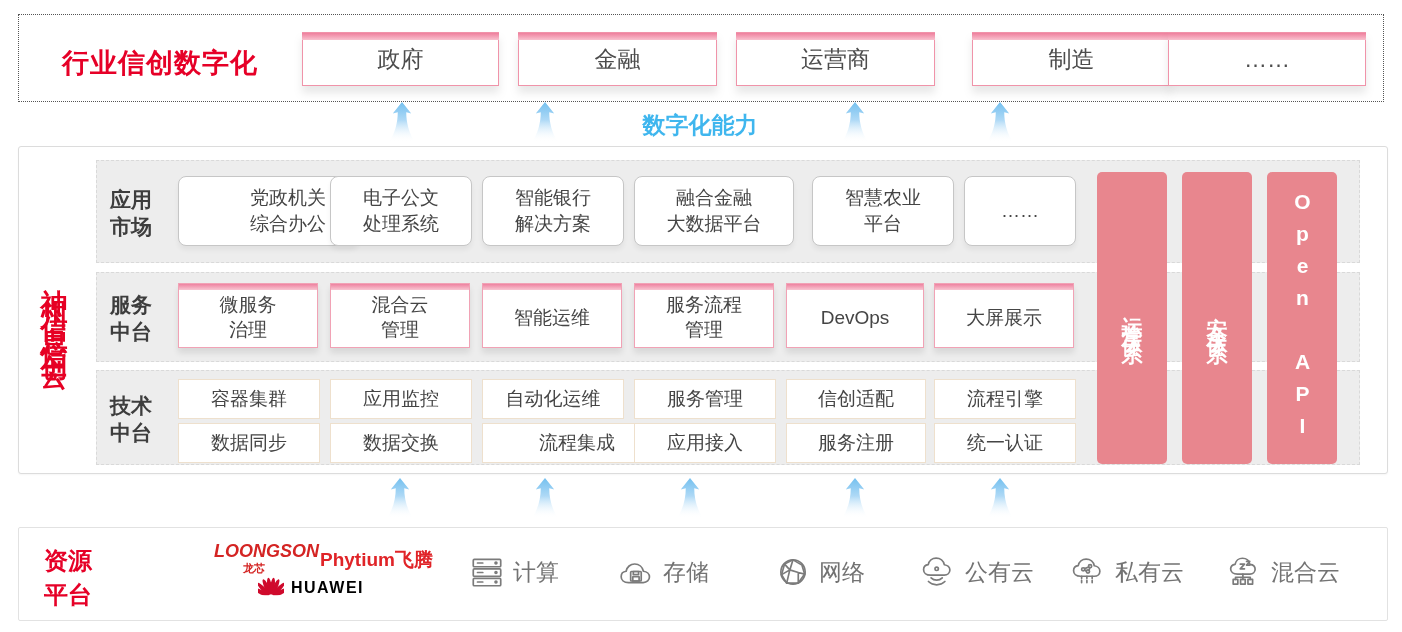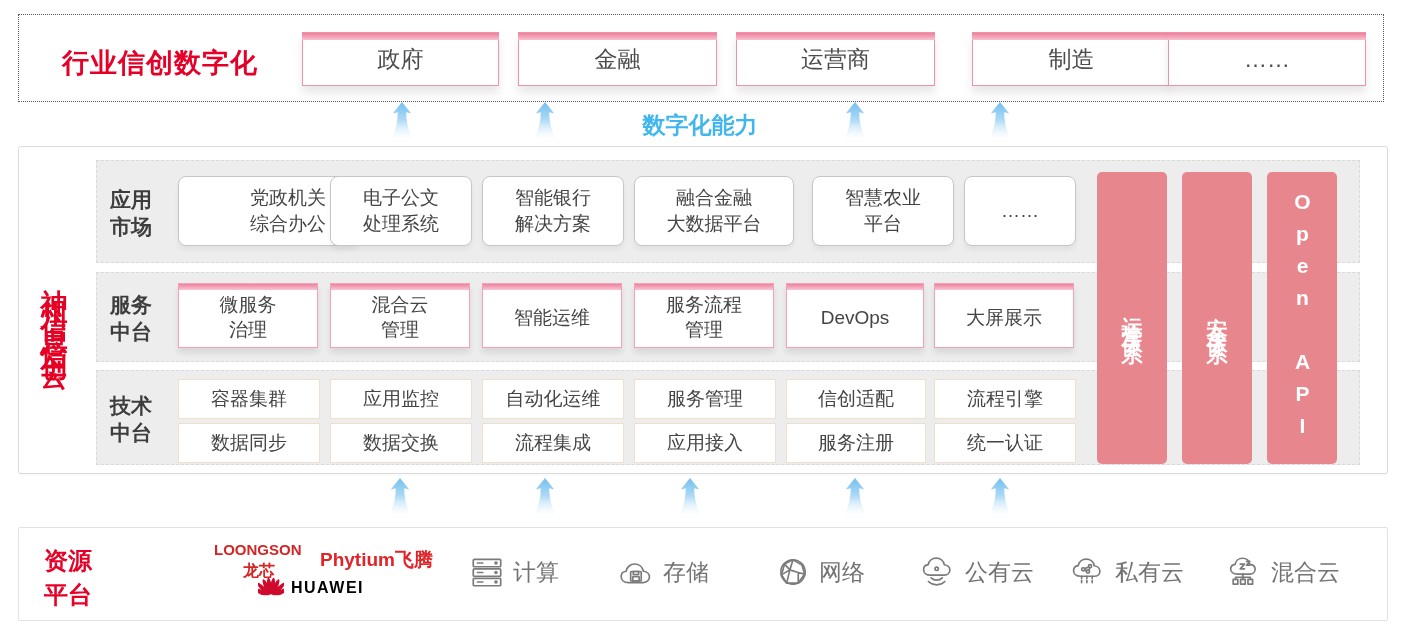--- a/index.html
+++ b/index.html
@@ -42,23 +42,23 @@
     display:flex;align-items:center;justify-content:center;font-size:19px;color:#454545;}
   .pillar{position:absolute;top:172px;height:292px;width:70px;background:#e8868e;border-radius:5px;
     color:#fff;font-weight:bold;font-size:21px;writing-mode:vertical-rl;text-orientation:upright;
     display:flex;align-items:center;justify-content:center;letter-spacing:9px;}
 
   
   .res-box{position:absolute;left:18px;top:527px;width:1368px;height:92px;border:1px solid #e2e2e2;
     border-radius:2px;background:#fff;}
   .res-title{position:absolute;left:44px;top:544px;font-size:24px;font-weight:bold;color:#e60027;
     white-space:pre-line;line-height:1.4;text-align:center;}
-  .logo-loongson{position:absolute;left:214px;top:541px;color:#d42423;
-    font-weight:bold;font-size:15px;}
-  .logo-loongson-cn{position:absolute;left:243px;top:561px;color:#d42423;font-weight:bold;font-size:16px;}
+  .logo-loongson{position:absolute;left:214px;top:541px;color:#d42423;font-style:italic;
+    font-weight:bold;font-size:18px;}
+  .logo-loongson-cn{position:absolute;left:243px;top:561px;color:#d42423;font-weight:bold;font-size:11px;}
   .logo-phytium{position:absolute;left:320px;top:547px;color:#e02428;font-weight:bold;font-size:19px;}
   .logo-huawei{position:absolute;left:258px;top:577px;display:flex;align-items:center;gap:7px;}
   .logo-huawei-text{font-size:16px;font-weight:bold;color:#000000;letter-spacing:1.5px;}
   .res-item{position:absolute;top:556px;display:flex;align-items:center;gap:7px;}
   .res-item svg{width:38px;height:32px;stroke:#7b7b7b;fill:none;stroke-width:1.6;stroke-linejoin:round;stroke-linecap:round;}
   .res-label{font-size:23px;color:#737373;}
   .hidden-defs{position:absolute;width:0;height:0;}
 </style>
 </head>
 <body>
@@ -136,21 +136,21 @@
 
   <div class="tech-box" style="left:178px;width:140px;top:379px;">容器集群</div>
   <div class="tech-box" style="left:330px;width:140px;top:379px;">应用监控</div>
   <div class="tech-box" style="left:482px;width:140px;top:379px;">自动化运维</div>
   <div class="tech-box" style="left:634px;width:140px;top:379px;">服务管理</div>
   <div class="tech-box" style="left:786px;width:138px;top:379px;">信创适配</div>
   <div class="tech-box" style="left:934px;width:140px;top:379px;">流程引擎</div>
 
   <div class="tech-box" style="left:178px;width:140px;top:423px;">数据同步</div>
   <div class="tech-box" style="left:330px;width:140px;top:423px;">数据交换</div>
-  <div class="tech-box" style="left:482px;width:140px;top:423px;">流程集成</div>
+  <div class="tech-box" style="left:482px;width:140px;top:423px;padding-left:24px;">流程集成</div>
   <div class="tech-box" style="left:634px;width:140px;top:423px;">应用接入</div>
   <div class="tech-box" style="left:786px;width:138px;top:423px;">服务注册</div>
   <div class="tech-box" style="left:934px;width:140px;top:423px;">统一认证</div>
 
   <div class="pillar" style="left:1097px;">运营体系</div>
   <div class="pillar" style="left:1182px;">安全体系</div>
   <div class="pillar" style="left:1267px;">Open API</div>
 
   <svg class="up-arrow" style="left:383px;top:478px;" viewBox="0 0 34 52">
       <use href="#arrowP" fill="url(#agrad)"></use>

